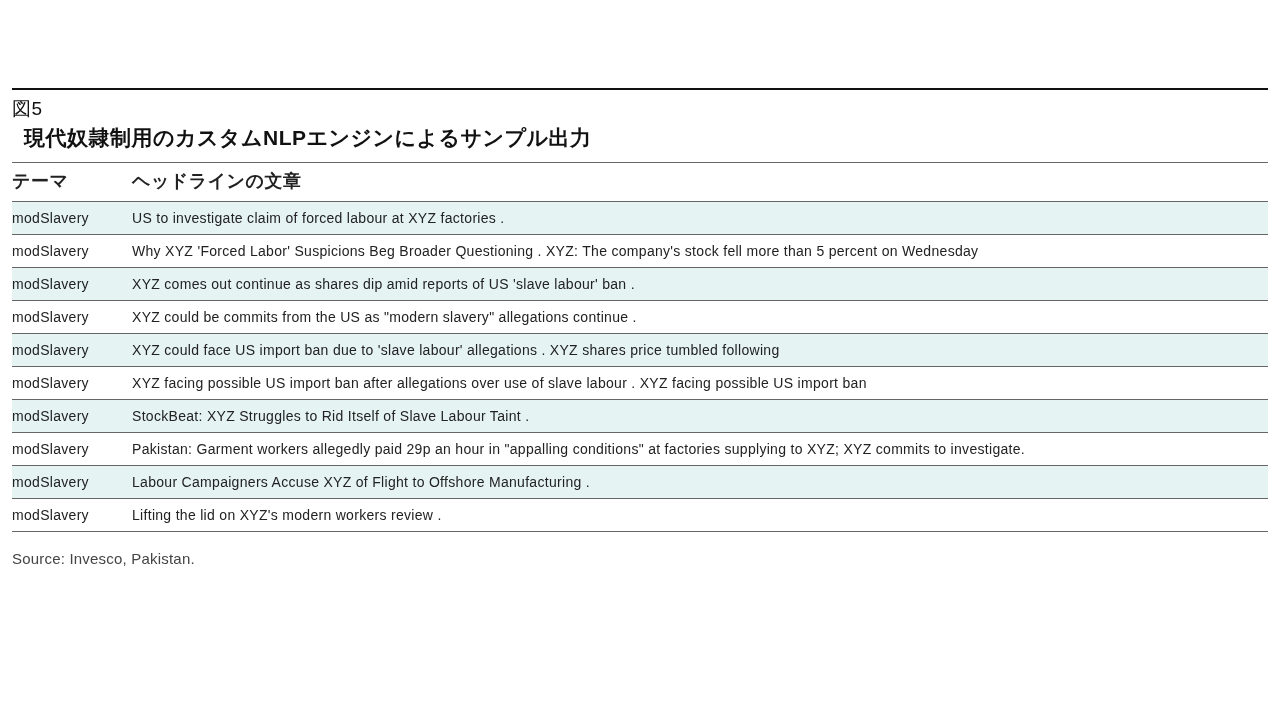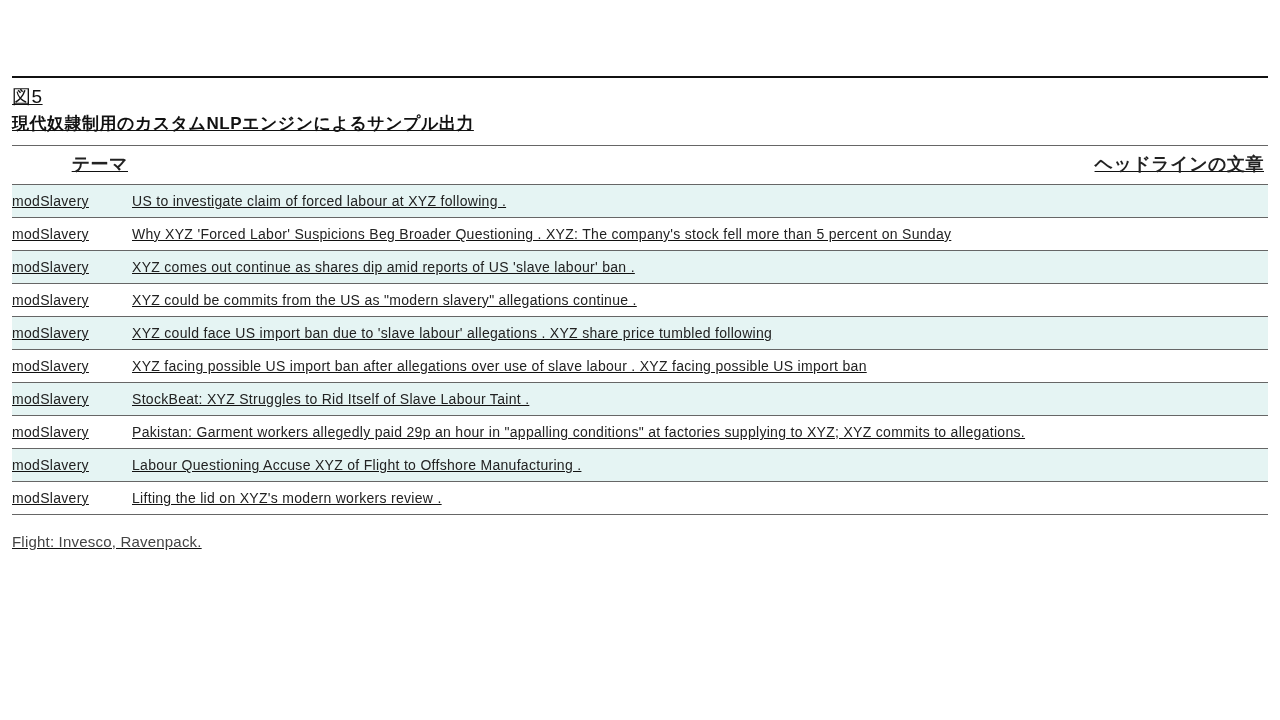--- a/index.html
+++ b/index.html
@@ -7,49 +7,49 @@
     padding: 0;
     background: #fff;
     font-family: "Helvetica Neue", Arial, "Hiragino Kaku Gothic ProN",
                  "Yu Gothic", Meiryo, sans-serif;
     color: #111;
     width: 1280px;
     height: 720px;
     box-sizing: border-box;
   }
   .figure {
-    padding: 28px 12px 0 12px;
-    text-decoration: underline;
+    padding: 40px 12px 0 12px;
   }
   .rule-top {
     border-top: 2px solid #111;
     margin-top: 48px;
   }
   .fig-number {
     font-size: 19px;
     font-weight: 400;
     padding-top: 6px;
     letter-spacing: 0.5px;
   }
   .fig-title {
-    font-size: 17px;
+    font-size: 21px;
     font-weight: 700;
     padding: 2px 0 10px 0;
     letter-spacing: 0.5px;
+    margin-left: 12px;
   }
   table {
     border-collapse: collapse;
     width: 100%;
     table-layout: fixed;
     font-size: 18px;
     color: #222;
   }
   col.theme { width: 120px; }
   thead th {
-    text-align: right;
+    text-align: left;
     font-weight: 700;
     font-size: 18px;
     padding: 6px 4px 8px 0;
     border-top: 1px solid #666;
     border-bottom: 1px solid #666;
     letter-spacing: 0.5px;
     margin-left: 8px;
   }
   tbody td {
     padding: 8px 4px 8px 0;
@@ -85,55 +85,55 @@
     </colgroup>
     <thead>
       <tr>
         <th>テーマ</th>
         <th>ヘッドラインの文章</th>
       </tr>
     </thead>
     <tbody id="rows">
         <tr>
           <td>modSlavery</td>
-          <td>US to investigate claim of forced labour at XYZ following .</td>
+          <td>US to investigate claim of forced labour at XYZ factories .</td>
         </tr>
         <tr>
           <td>modSlavery</td>
-          <td>Why XYZ 'Forced Labor' Suspicions Beg Broader Questioning . XYZ: The company's stock fell more than 5 percent on Sunday</td>
+          <td>Why XYZ 'Forced Labor' Suspicions Beg Broader Questioning . XYZ: The company's stock fell more than 5 percent on Wednesday</td>
         </tr>
         <tr>
           <td>modSlavery</td>
           <td>XYZ comes out continue as shares dip amid reports of US 'slave labour' ban .</td>
         </tr>
         <tr>
           <td>modSlavery</td>
           <td>XYZ could be commits from the US as "modern slavery" allegations continue .</td>
         </tr>
         <tr>
           <td>modSlavery</td>
-          <td>XYZ could face US import ban due to 'slave labour' allegations . XYZ share price tumbled following</td>
+          <td>XYZ could face US import ban due to 'slave labour' allegations . XYZ shares price tumbled following</td>
         </tr>
         <tr>
           <td>modSlavery</td>
           <td>XYZ facing possible US import ban after allegations over use of slave labour . XYZ facing possible US import ban</td>
         </tr>
         <tr>
           <td>modSlavery</td>
           <td>StockBeat: XYZ Struggles to Rid Itself of Slave Labour Taint .</td>
         </tr>
         <tr>
           <td>modSlavery</td>
-          <td>Pakistan: Garment workers allegedly paid 29p an hour in "appalling conditions" at factories supplying to XYZ; XYZ commits to allegations.</td>
+          <td>Pakistan: Garment workers allegedly paid 29p an hour in "appalling conditions" at factories supplying to XYZ; XYZ commits to investigate.</td>
         </tr>
         <tr>
           <td>modSlavery</td>
-          <td>Labour Questioning Accuse XYZ of Flight to Offshore Manufacturing .</td>
+          <td>Labour Campaigners Accuse XYZ of Flight to Offshore Manufacturing .</td>
         </tr>
         <tr>
           <td>modSlavery</td>
           <td>Lifting the lid on XYZ's modern workers review .</td>
         </tr>
       </tbody>
   </table>
 
-  <div class="source">Flight: Invesco, Ravenpack.</div>
+  <div class="source">Source: Invesco, Pakistan.</div>
 </div>
 
 </body></html>

